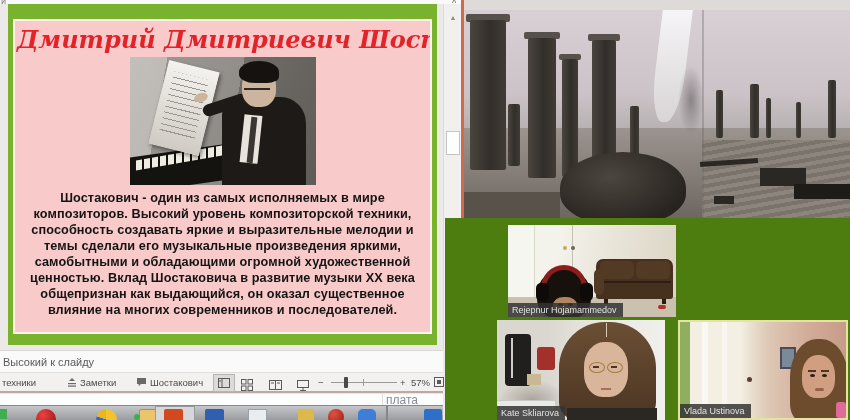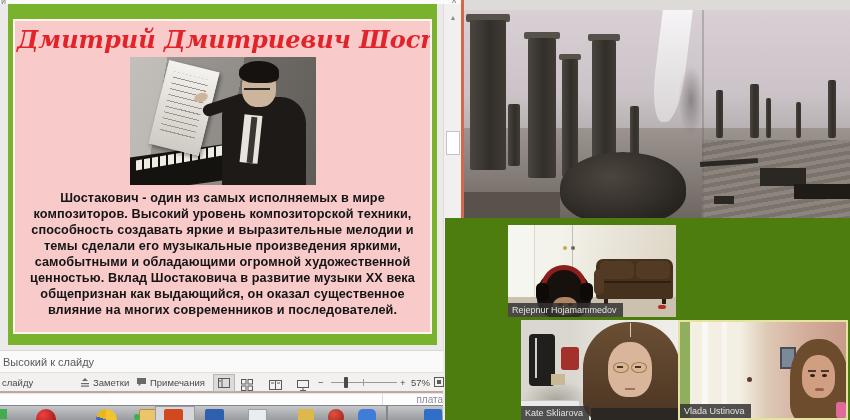--- a/index.html
+++ b/index.html
@@ -75,21 +75,21 @@
      border:1px solid #b8b6b4;display:flex;align-items:center;justify-content:center;}
   #sb-view-sorter{left:241px;top:3px;}
   #sb-view-reading{left:269px;top:3px;}
   #sb-view-show{left:297px;top:3px;}
   #zoom-track{position:absolute;left:331px;top:9px;width:66px;height:1px;background:#9a9a9a;}
   #zoom-tick{position:absolute;left:363px;top:6px;width:1px;height:7px;background:#9a9a9a;}
   #zoom-thumb{position:absolute;left:344px;top:4px;width:4px;height:11px;background:#4a4a4a;
      border-radius:1px;}
   #footer-row{position:absolute;left:0;top:393px;width:443px;height:12px;background:#fdfdfd;
      border-top:1px solid #e8e6e4;}
-  #footer-text{position:absolute;right:0;top:0;font-size:10px;color:#8a8a9c;line-height:12px;}
+  #footer-text{position:absolute;right:25px;top:0;font-size:12px;color:#8a8a9c;line-height:12px;}
   #footer-div{position:absolute;right:60px;top:0;width:1px;height:12px;background:#e0dedc;}
 
   
   #taskbar{position:absolute;left:0;top:405px;width:443px;height:15px;overflow:hidden;
      background:linear-gradient(#c6c7cb,#97989c);border-top:1px solid #86878b;}
   .tb{position:absolute;top:3px;}
   .tb-circle{border-radius:50%;}
   #tb-pressed{position:absolute;left:155px;top:0;width:40px;height:15px;background:#d6d7db;
      border:1px solid #9a9b9f;box-sizing:border-box;}
   .tb-div{position:absolute;top:0;width:2px;height:15px;background:#85868a;}
@@ -114,21 +114,21 @@
   #wp-boulder{left:96px;top:142px;width:126px;height:72px;
      background:radial-gradient(ellipse at 40% 35%,#4c463f,#27231f 75%);
      border-radius:50% 50% 42% 42%;}
   .rubble{background:#2b2723;}
   #wp-seam{left:238px;top:0;width:2px;height:100%;background:rgba(110,104,106,.35);}
 
   #vc-grid{position:absolute;left:445px;top:218px;width:405px;height:208px;background:#4d7c0f;padding-left:44px;}
   .feed{position:absolute;overflow:hidden;background:#222;}
   #feed-1{left:63px;top:7px;width:168px;height:92px;}
   #feed-2{left:233px;top:7px;width:170px;height:92px;}
-  #feed-3{left:76px;top:102px;width:168px;height:100px;text-decoration:underline;}
+  #feed-3{left:52px;top:102px;width:168px;height:100px;text-decoration:underline;}
   #feed-4{left:233px;top:102px;width:170px;height:100px;border:2px solid #e5e3a0;
           box-sizing:border-box;}
   .vtag{position:absolute;left:0;bottom:0;background:rgba(52,52,52,.85);color:#e3e3e3;
         font-size:9px;line-height:12px;padding:1px 6px 1px 4px;white-space:nowrap;}
   .s{position:absolute;}
 
   
   #sc1{width:100%;height:100%;background:linear-gradient(100deg,#f3f2eb 0 30%,#e8e4d8 60%,#dbd4c4);}
   #sc1-light{left:0;top:0;width:26px;height:74px;background:#f5f6ef;border-right:1px solid #dbd9c9;}
   #sc1-floor{left:0;bottom:0;width:100%;height:20px;background:#cac1af;}
@@ -259,36 +259,36 @@
     <div id="ribbon-collapse">^</div>
     <div id="vscroll">
       <div id="scroll-up">▲</div>
       <div id="scroll-thumb"></div>
     </div>
     <div id="ppt-right-edge"></div>
 
     <div id="notes-row">Высокий к слайду</div>
 
     <div id="status-row">
-      <div class="sb-item" style="left:2px;">слайду</div>
-
-      <div class="sb-item" style="left:80px;">
+      <div class="sb-item" style="left:2px;">техники</div>
+
+      <div class="sb-item" style="left:67px;">
         <svg class="sb-ico" width="10" height="10">
           <path d="M5 1 L8 4 H2 Z" fill="#6a6a6a"></path>
           <rect x="1" y="6" width="8" height="1.2" fill="#6a6a6a"></rect>
           <rect x="1" y="8.5" width="8" height="1.2" fill="#6a6a6a"></rect>
         </svg>
         <span>Заметки</span>
       </div>
 
       <div class="sb-item" style="left:136px;">
         <svg class="sb-ico" width="11" height="10">
           <path d="M1 1 h9 v6 h-5 l-2.3 2.3 V7 H1 Z" fill="#6a6a6a"></path>
         </svg>
-        <span>Примечания</span>
+        <span>Шостакович</span>
       </div>
 
       <div class="sb-item" id="sb-view-normal">
         <svg width="12" height="10">
           <rect x="0.5" y="0.5" width="11" height="9" fill="none" stroke="#5a5a5a"></rect>
           <line x1="4" y1="0.5" x2="4" y2="9.5" stroke="#5a5a5a"></line>
           <line x1="1" y1="3" x2="3" y2="3" stroke="#5a5a5a"></line>
         </svg>
       </div>
       <div class="sb-item" id="sb-view-sorter">

